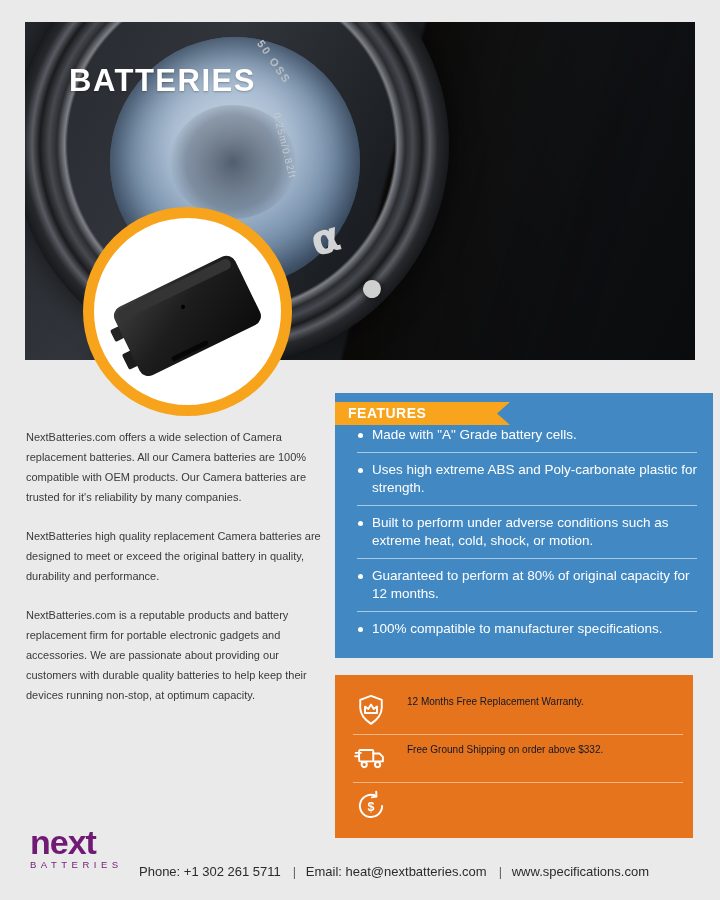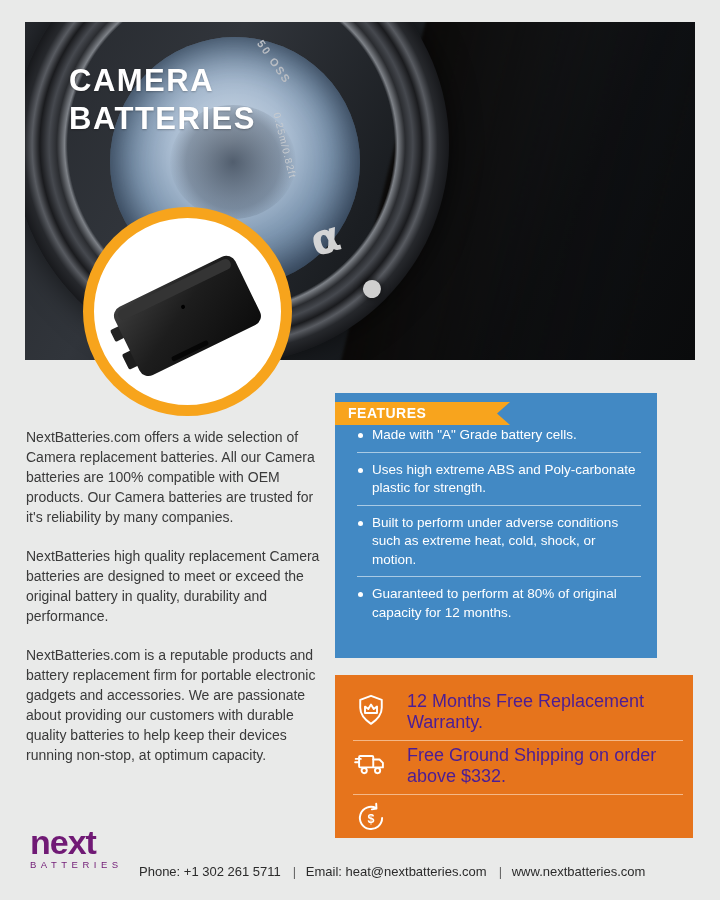--- a/index.html
+++ b/index.html
@@ -47,44 +47,44 @@
   .hero-title { position:absolute; left:44px; top:40px; color:#ffffff; font-weight:700;
           font-size:31px; line-height:38px; letter-spacing:1.5px; text-shadow:0 1px 2px rgba(0,0,0,.25); }
 
   
   .inset-circle { position:absolute; left:83px; top:207px; width:209px; height:209px; border-radius:50%;
           border:11px solid #f7a41c; background:#ffffff; overflow:hidden; z-index:5;
           display:flex; align-items:center; justify-content:center; }
 
   
   .intro-col { position:absolute; left:26px; top:427px; width:300px; color:#3a3a3a;
-          font-size:14px; line-height:20px; }
+          font-size:11px; line-height:20px; }
   .intro-col p { margin-bottom:19px; }
 
   
-  .features-panel { position:absolute; left:335px; top:393px; width:322px; height:265px;
+  .features-panel { position:absolute; left:335px; top:393px; width:378px; height:265px;
           background:#4289c4; overflow:hidden; }
   .ribbon { position:absolute; left:-9px; top:9px; height:23px; width:184px; background:#f8a41d;
           clip-path:polygon(0 0,100% 0,calc(100% - 13px) 50%,100% 100%,0 100%);
           color:#ffffff; font-weight:bold; font-size:14px; line-height:23px;
           padding-left:22px; letter-spacing:.5px; z-index:2; }
   .features-list { list-style:none; margin:33px 16px 0 22px; color:#ffffff; font-size:13.5px; line-height:18.5px; }
   .features-list li { position:relative; padding:0 0 7px 15px; border-bottom:1px solid rgba(255,255,255,.55); margin-bottom:8px; }
   .features-list li:last-child { border-bottom:none; }
   .features-list li::before { content:""; position:absolute; left:1px; top:7px; width:5px; height:5px;
           border-radius:50%; background:#ffffff; }
 
   
   .benefits-panel { position:absolute; left:335px; top:675px; width:358px; height:163px;
           background:#e6741c; padding:12px 10px 10px 18px; overflow:hidden; }
   .benefit-row { display:flex; align-items:flex-start; padding:4px 0 7px 0;
           border-bottom:1px solid rgba(255,240,225,.55); }
   .benefit-row:last-child { border-bottom:none; }
   .benefit-icon { flex:0 0 36px; margin-right:18px; margin-top:2px; }
-  .benefit-text { color:#4c1d95; font-size:18px; line-height:21px; max-width:250px; }
+  .benefit-text { color:#0f172a; font-size:10px; line-height:21px; max-width:250px; }
 
   
   .footer-logo { position:absolute; left:30px; top:826px; color:#701a75; }
   .footer-logo .logo-main { font-size:34px; font-weight:bold; letter-spacing:-1px; line-height:32px; }
   .footer-logo .logo-sub { font-size:9.5px; letter-spacing:4.5px; margin-top:1px; }
   .footer-contact { position:absolute; left:139px; top:864px; color:#2b2b2b; font-size:13px; }
   .footer-contact span { margin-right:6px; }
   .footer-contact .sep { color:#666; margin:0 6px; }
 </style>
 </head>
@@ -96,21 +96,20 @@
     <div class="bark"></div>
     <div class="lens-barrel"></div>
     <div class="lens-glass">
       <div class="lens-pupil"></div>
     </div>
     <div class="lens-mark-top">50 OSS</div>
     <div class="lens-mark-side">0.25m/0.82ft</div>
     <div class="alpha-glyph">α</div>
     <div class="lug-ring"></div>
     <div class="hero-title">
-      <div>CAMERA</div>
       <div>BATTERIES</div>
     </div>
   </div>
 
   <div class="inset-circle">
     <svg width="187" height="187" viewBox="0 0 187 187">
       <defs>
         <linearGradient id="batShade" x1="0" y1="0" x2="1" y2="1">
           <stop offset="0" stop-color="#3d3d3d"></stop>
           <stop offset="0.45" stop-color="#1d1d1d"></stop>
@@ -135,20 +134,21 @@
   </div>
 
   <div class="features-panel">
     <div class="ribbon">FEATURES</div>
 
     <ul class="features-list">
       <li>Made with "A" Grade battery cells.</li>
       <li>Uses high extreme ABS and Poly-carbonate plastic for strength.</li>
       <li>Built to perform under adverse conditions such as extreme heat, cold, shock, or motion.</li>
       <li>Guaranteed to perform at 80% of original capacity for 12 months.</li>
+      <li>100% compatible to manufacturer specifications.</li>
     </ul>
   </div>
 
   <div class="benefits-panel">
 
     <div class="benefit-row">
       <svg class="benefit-icon" width="34" height="34" viewBox="0 0 30 30" fill="none" stroke="#ffffff" stroke-width="1.7" stroke-linecap="round" stroke-linejoin="round">
         <path d="M15 2.5 L24.5 6 V13 C24.5 19.5 20.5 23.5 15 27.2 C9.5 23.5 5.5 19.5 5.5 13 V6 Z"></path>
         <path d="M9.7 17.6 V12 L12.6 14.2 L15 10.2 L17.4 14.2 L20.3 12 V17.6 Z"></path>
       </svg>
@@ -177,16 +177,16 @@
   </div>
 
   <div class="footer-logo">
     <div class="logo-main">next</div>
     <div class="logo-sub">BATTERIES</div>
   </div>
 
   <div class="footer-contact">
     <span>Phone: +1 302 261 5711</span><span class="sep">|</span>
     <span>Email: heat@nextbatteries.com</span><span class="sep">|</span>
-    <span>www.nextbatteries.com</span>
+    <span>www.specifications.com</span>
   </div>
 
 </div>
 
 </body></html>

